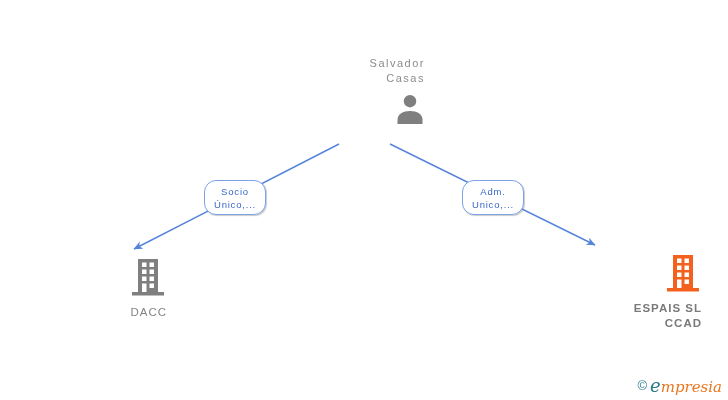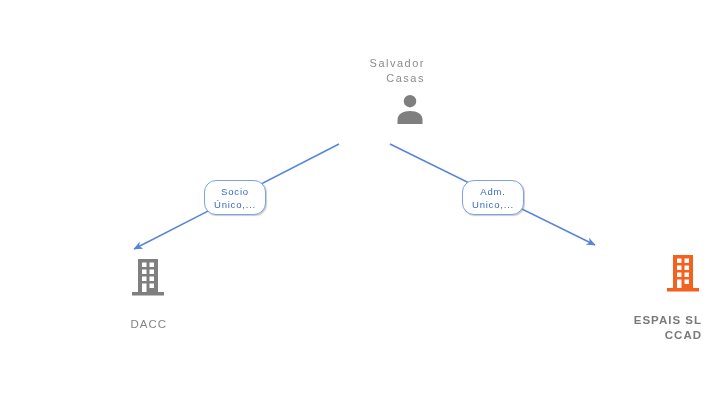--- a/index.html
+++ b/index.html
@@ -17,21 +17,21 @@
     border:1px solid #7ca3e8;border-radius:12px;
     box-shadow:1px 1px 1px rgba(140,140,140,0.45);
     display:flex;flex-direction:column;justify-content:center;
     font-size:9.5px;color:#3a68c8;letter-spacing:0.8px;line-height:13px;text-align:center;}
   .edge-label-left{left:204px;top:180px;}
   .edge-label-right{left:462px;top:180px;}
 
   .company-node{width:140px;}
   .company-left{left:27px;top:256px;}
   .company-right{left:562px;top:252px;}
-  .company-name{font-size:11.5px;letter-spacing:1px;line-height:15px;margin-top:17px;}
+  .company-name{font-size:11.5px;letter-spacing:1px;line-height:15px;margin-top:5px;}
   .company-left .company-name{color:#848484;font-weight:normal;}
   .company-right .company-name{color:#7a7a7a;font-weight:bold;}
 
   .logo{position:absolute;right:6px;bottom:4px;white-space:nowrap;}
   .logo .copy{color:#2b7a8c;font-size:13px;vertical-align:2px;margin-right:3px;}
   .logo .brand{font-family:"DejaVu Serif",serif;font-style:italic;}
   .logo .brand-e{color:#2b7a8c;font-size:18px;}
   .logo .brand-rest{color:#e87722;font-size:15px;}
 </style>
 </head>
@@ -113,14 +113,17 @@
             <rect x="20.5" y="27.5" width="4.5" height="4.5"></rect>
         </g>
       </svg>
     </div>
     <div class="company-name">
       <div>ESPAIS SL</div>
       <div>CCAD</div>
     </div>
   </div>
 
+  <div class="logo">
+    <span class="copy">©</span><span class="brand"><span class="brand-e">e</span><span class="brand-rest">mpresia</span></span>
+  </div>
 
 </div>
 
 </body></html>

